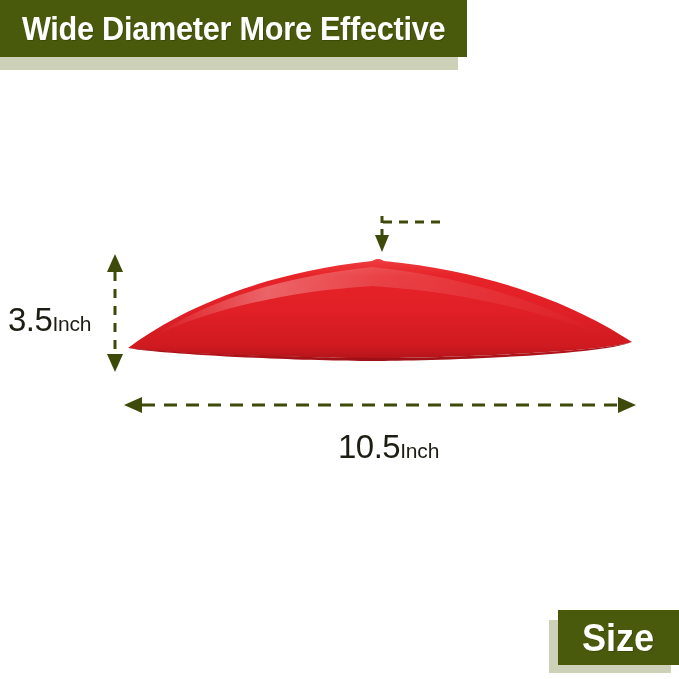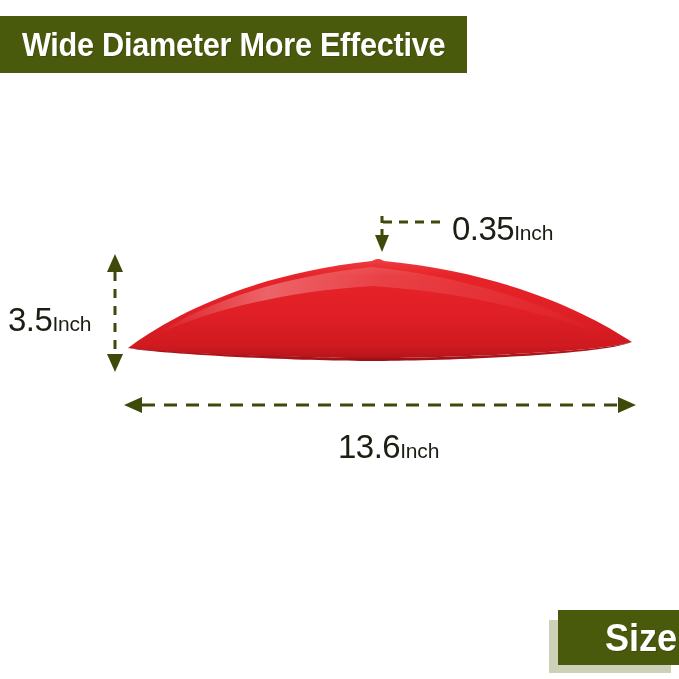--- a/index.html
+++ b/index.html
@@ -35,21 +35,20 @@
   .banner {
     position: absolute;
     left: 0px;
     top: 0px;
     width: 467px;
     height: 57px;
     background: #4a5a0c;
     display: flex;
     align-items: center;
     justify-content: center;
-    margin-top: 16px;
   }
   .banner-title {
     color: #ffffff;
     font-family: "Liberation Sans Narrow", "Liberation Sans", sans-serif;
     font-size: 33px;
     font-weight: bold;
     letter-spacing: -0.3px;
     line-height: 1;
     transform: scaleX(0.93);
     transform-origin: center center;
@@ -143,21 +142,21 @@
   }
   .size-badge {
     position: absolute;
     left: 558px;
     top: 610px;
     width: 121px;
     height: 55px;
     background: #4a5a0c;
     display: flex;
     align-items: center;
-    justify-content: flex-end;
+    justify-content: center;
   }
   .size-label {
     color: #ffffff;
     font-family: "Liberation Sans Narrow", "Liberation Sans", sans-serif;
     font-size: 38px;
     font-weight: bold;
     line-height: 1;
     transform: scaleX(0.95);
     white-space: nowrap;
     text-shadow: 1px 1px 0 rgba(0,0,0,0.2);
@@ -224,44 +223,41 @@
   <div class="callout-035">
     <svg width="200" height="58" viewBox="0 0 200 58" xmlns="http://www.w3.org/2000/svg" aria-hidden="true">
 
       <line x1="8" y1="17" x2="72" y2="17" stroke="#3d4a0a" stroke-width="3" stroke-dasharray="9,7" stroke-linecap="butt"></line>
 
       <line x1="7" y1="11" x2="7" y2="30" stroke="#3d4a0a" stroke-width="3" stroke-dasharray="7,6"></line>
 
       <polygon points="0,30 14,30 7,47" fill="#3d4a0a"></polygon>
     </svg>
   </div>
-  <div class="dim-text label-035">
-    <span class="dim-num">0.35</span><span class="dim-unit">Inch</span>
-  </div>
 
   <div class="dim-vert">
     <svg width="22" height="122" viewBox="0 0 22 122" xmlns="http://www.w3.org/2000/svg" aria-hidden="true">
       <polygon points="11,2 3,20 19,20" fill="#3d4a0a"></polygon>
       <line x1="11" y1="20" x2="11" y2="102" stroke="#3d4a0a" stroke-width="3" stroke-dasharray="9,8"></line>
       <polygon points="11,120 3,102 19,102" fill="#3d4a0a"></polygon>
     </svg>
   </div>
   <div class="dim-text label-24">
     <span class="dim-num">3.5</span><span class="dim-unit">Inch</span>
   </div>
 
   <div class="dim-horz">
     <svg width="520" height="22" viewBox="0 0 520 22" xmlns="http://www.w3.org/2000/svg" aria-hidden="true">
       <polygon points="4,11 22,3 22,19" fill="#3d4a0a"></polygon>
       <line x1="22" y1="11" x2="498" y2="11" stroke="#3d4a0a" stroke-width="3" stroke-dasharray="13,9"></line>
       <polygon points="516,11 498,3 498,19" fill="#3d4a0a"></polygon>
     </svg>
   </div>
   <div class="dim-text label-136">
-    <span class="dim-num">13.6</span><span class="dim-unit">Inch</span>
+    <span class="dim-num">10.5</span><span class="dim-unit">Inch</span>
   </div>
 
   <div class="size-shadow"></div>
   <div class="size-badge">
     <span class="size-label">Size</span>
   </div>
 
 </div>
 
 </body></html>

